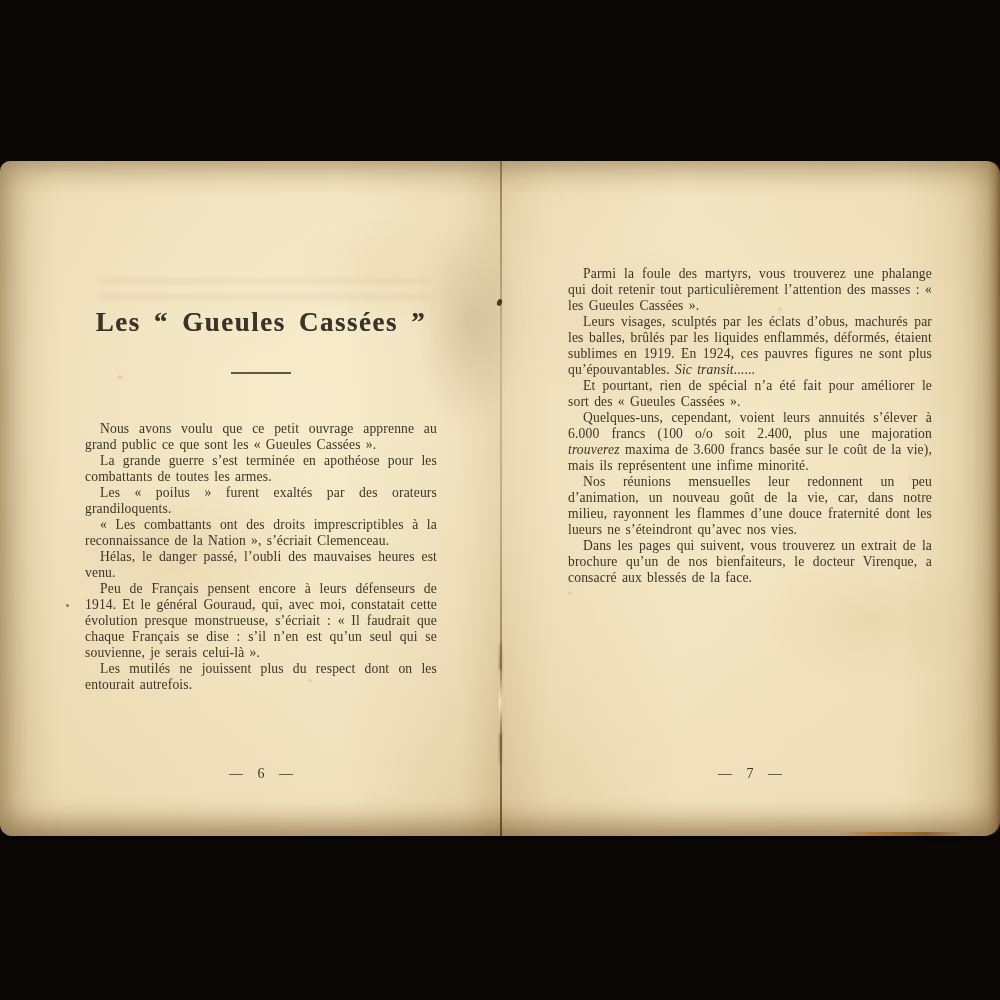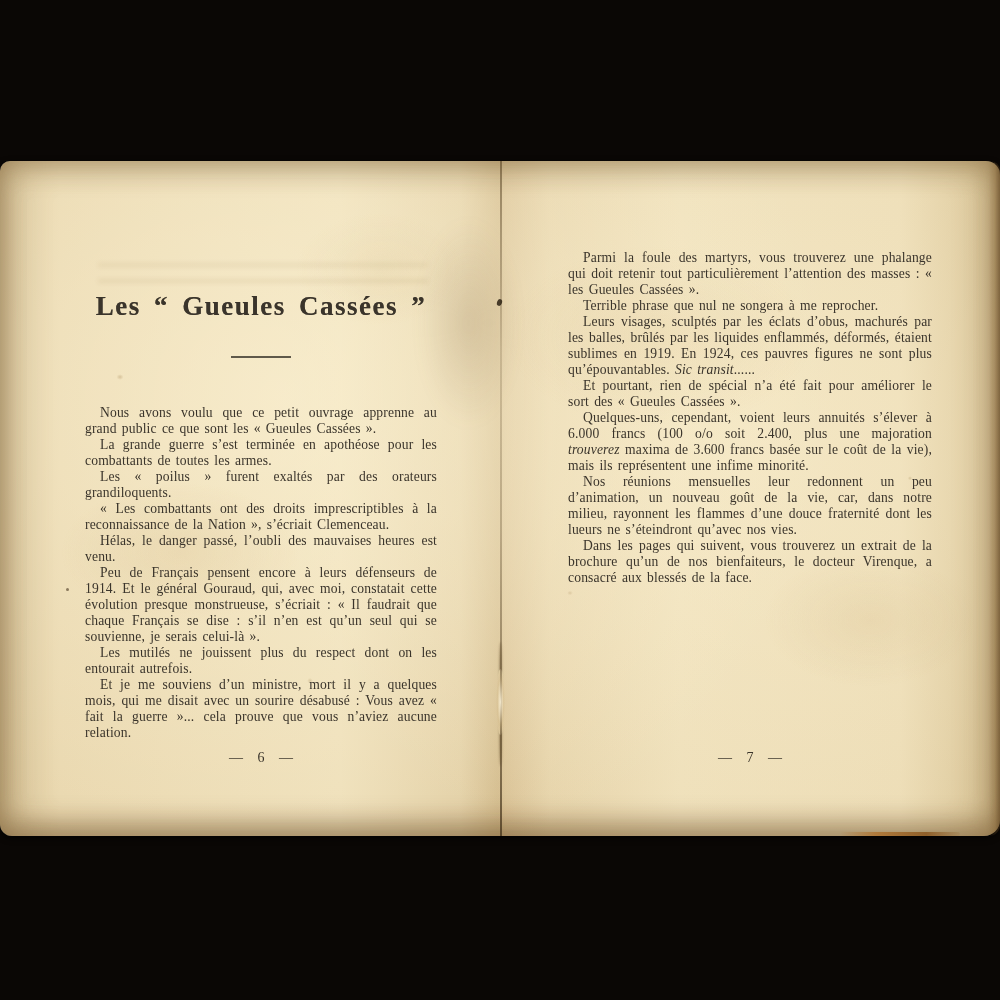--- a/index.html
+++ b/index.html
@@ -43,21 +43,21 @@
       radial-gradient(170px 100px at 18% 58%, rgba(203,172,116,.18), transparent 70%),
       radial-gradient(220px 130px at 66% 26%, rgba(208,178,122,.14), transparent 70%),
       radial-gradient(150px 95px at 87% 68%, rgba(200,168,112,.16), transparent 70%),
       radial-gradient(120px 80px at 38% 16%, rgba(210,182,128,.14), transparent 70%),
       radial-gradient(5px 4px at 12% 32%, rgba(150,118,66,.30), transparent 70%),
       radial-gradient(4px 4px at 31% 77%, rgba(150,118,66,.25), transparent 70%),
       radial-gradient(4px 3px at 57% 64%, rgba(150,118,66,.22), transparent 70%),
       radial-gradient(5px 5px at 78% 22%, rgba(150,118,66,.20), transparent 70%),
       radial-gradient(3px 3px at 91% 47%, rgba(150,118,66,.28), transparent 70%);
   }
-  .page{position:absolute;top:0;height:100%;width:500px;}
+  .page{position:absolute;top:16px;height:100%;width:500px;}
   .page-left{left:0;}
   .page-right{left:500px;}
 
   .title{
     position:absolute;left:85px;top:130px;width:352px;margin:0;
     text-align:center;color:var(--ink);
     font-size:27px;font-weight:bold;letter-spacing:1.5px;word-spacing:5px;
     text-shadow:0 0 .5px rgba(58,52,43,.6);
   }
   .title-rule{
@@ -135,30 +135,28 @@
       <h1 class="title">Les “ Gueules Cassées ”</h1>
       <div class="title-rule"></div>
       <div class="text-block left-text">
           <p><span>Nous avons voulu que ce petit ouvrage apprenne au grand public ce que sont les « Gueules Cassées ».</span></p>
           <p><span>La grande guerre s’est terminée en apothéose pour les combattants de toutes les armes.</span></p>
           <p><span>Les « poilus » furent exaltés par des orateurs grandiloquents.</span></p>
           <p><span>« Les combattants ont des droits imprescriptibles à la reconnaissance de la Nation », s’écriait Clemenceau.</span></p>
           <p><span>Hélas, le danger passé, l’oubli des mauvaises heures est venu.</span></p>
           <p><span>Peu de Français pensent encore à leurs défenseurs de 1914. Et le général Gouraud, qui, avec moi, constatait cette évolution presque monstrueuse, s’écriait : « Il faudrait que chaque Français se dise : s’il n’en est qu’un seul qui se souvienne, je serais celui-là ».</span></p>
           <p><span>Les mutilés ne jouissent plus du respect dont on les entourait autrefois.</span></p>
-          <p><span>Et je me souviens d’un ministre, mort il y a quelques mois, qui me disait avec un sourire désabusé : Vous avez « fait la guerre »... cela prouve que vous n’aviez aucune relation.</span></p>
         </div>
       <div class="folio left-folio">— 6 —</div>
       <div class="speck-2"></div>
     </div>
 
     <div class="page page-right">
       <div class="text-block right-text">
           <p><span>Parmi la foule des martyrs, vous trouverez une phalange qui doit retenir tout particulièrement l’attention des masses : « les Gueules Cassées ».</span></p>
-          <p><span>Terrible phrase que nul ne songera à me reprocher.</span></p>
           <p><span>Leurs visages, sculptés par les éclats d’obus, machurés par les balles, brûlés par les liquides enflammés, déformés, étaient sublimes en 1919. En 1924, ces pauvres figures ne sont plus qu’épouvantables. </span><em>Sic transit</em><span>......</span></p>
           <p><span>Et pourtant, rien de spécial n’a été fait pour améliorer le sort des « Gueules Cassées ».</span></p>
           <p><span>Quelques-uns, cependant, voient leurs annuités s’élever à 6.000 francs (100 o/o soit 2.400, plus une majoration </span><em>trouverez</em><span> maxima de 3.600 francs basée sur le coût de la vie), mais ils représentent une infime minorité.</span></p>
           <p><span>Nos réunions mensuelles leur redonnent un peu d’animation, un nouveau goût de la vie, car, dans notre milieu, rayonnent les flammes d’une douce fraternité dont les lueurs ne s’éteindront qu’avec nos vies.</span></p>
           <p><span>Dans les pages qui suivent, vous trouverez un extrait de la brochure qu’un de nos bienfaiteurs, le docteur Virenque, a consacré aux blessés de la face.</span></p>
         </div>
       <div class="folio right-folio">— 7 —</div>
     </div>
 
     <div class="gutter-wrinkle"></div>

